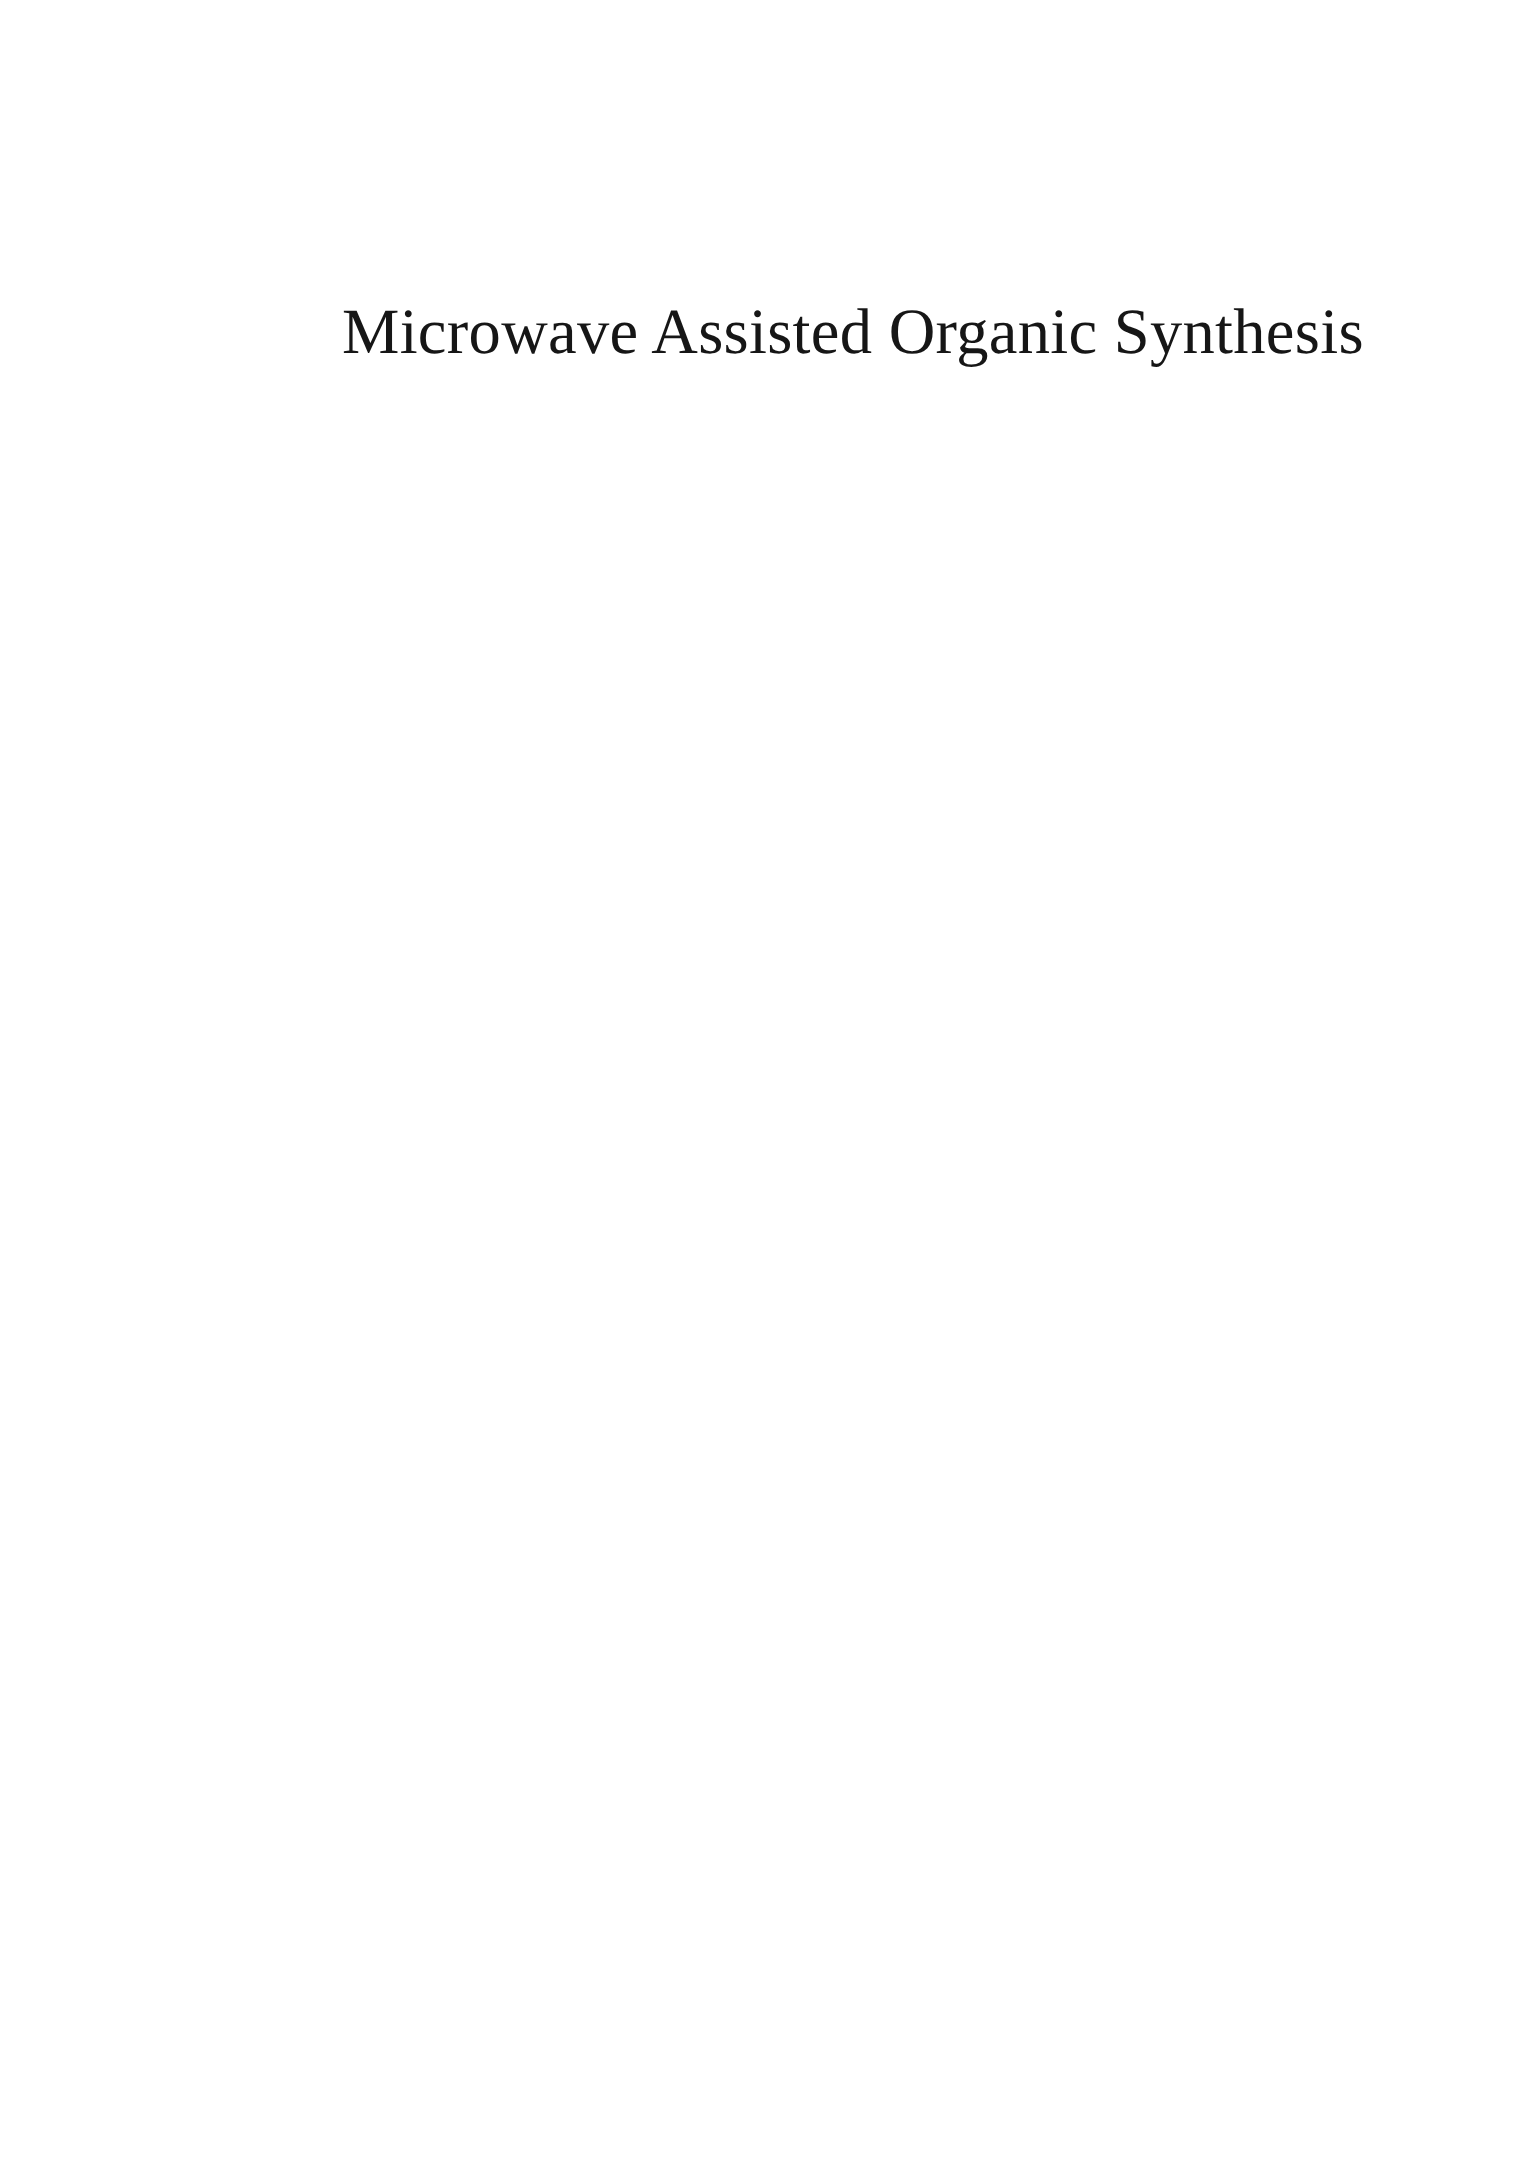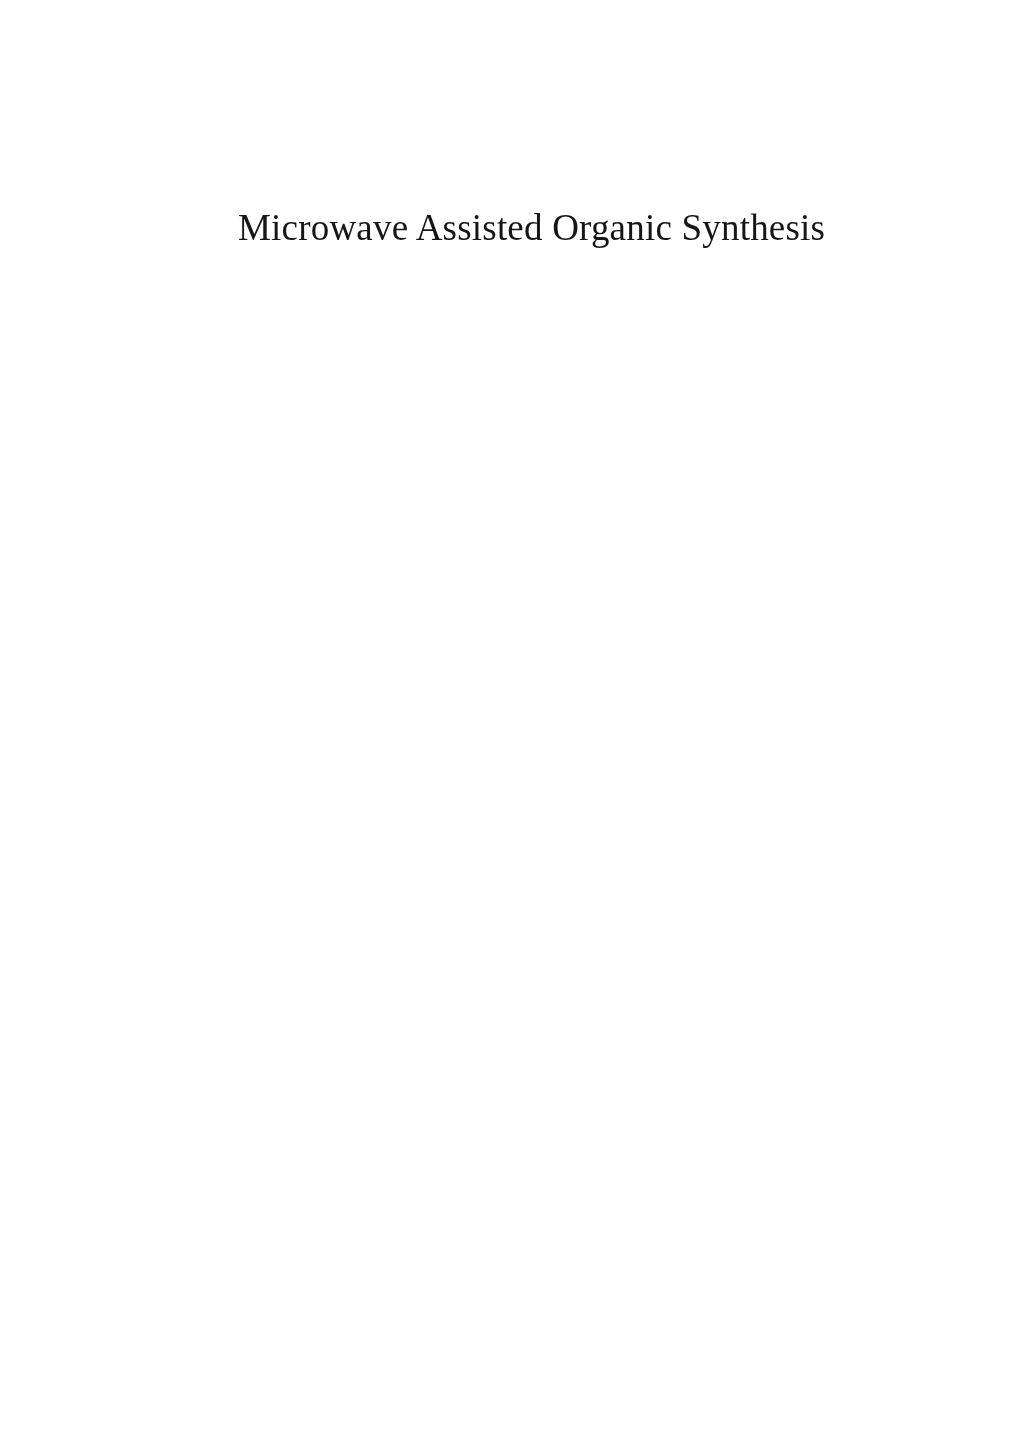--- a/index.html
+++ b/index.html
@@ -21,26 +21,26 @@
     background: #ffffff;
   }
   .title-block {
     position: absolute;
     left: 0;
     top: 196px;
     width: 100%;
   }
   .book-title {
     font-family: "Liberation Serif", serif;
-    font-size: 37px;
+    font-size: 43px;
     font-weight: 400;
     line-height: 1.2;
     letter-spacing: 0.2px;
     color: #161616;
-    margin: 10px;
+    margin: 0;
     padding-left: 228px;
     padding-right: 60px;
     text-align: left;
     white-space: nowrap;
   }
   .page-body {
     position: absolute;
     left: 228px;
     top: 280px;
     right: 150px;

